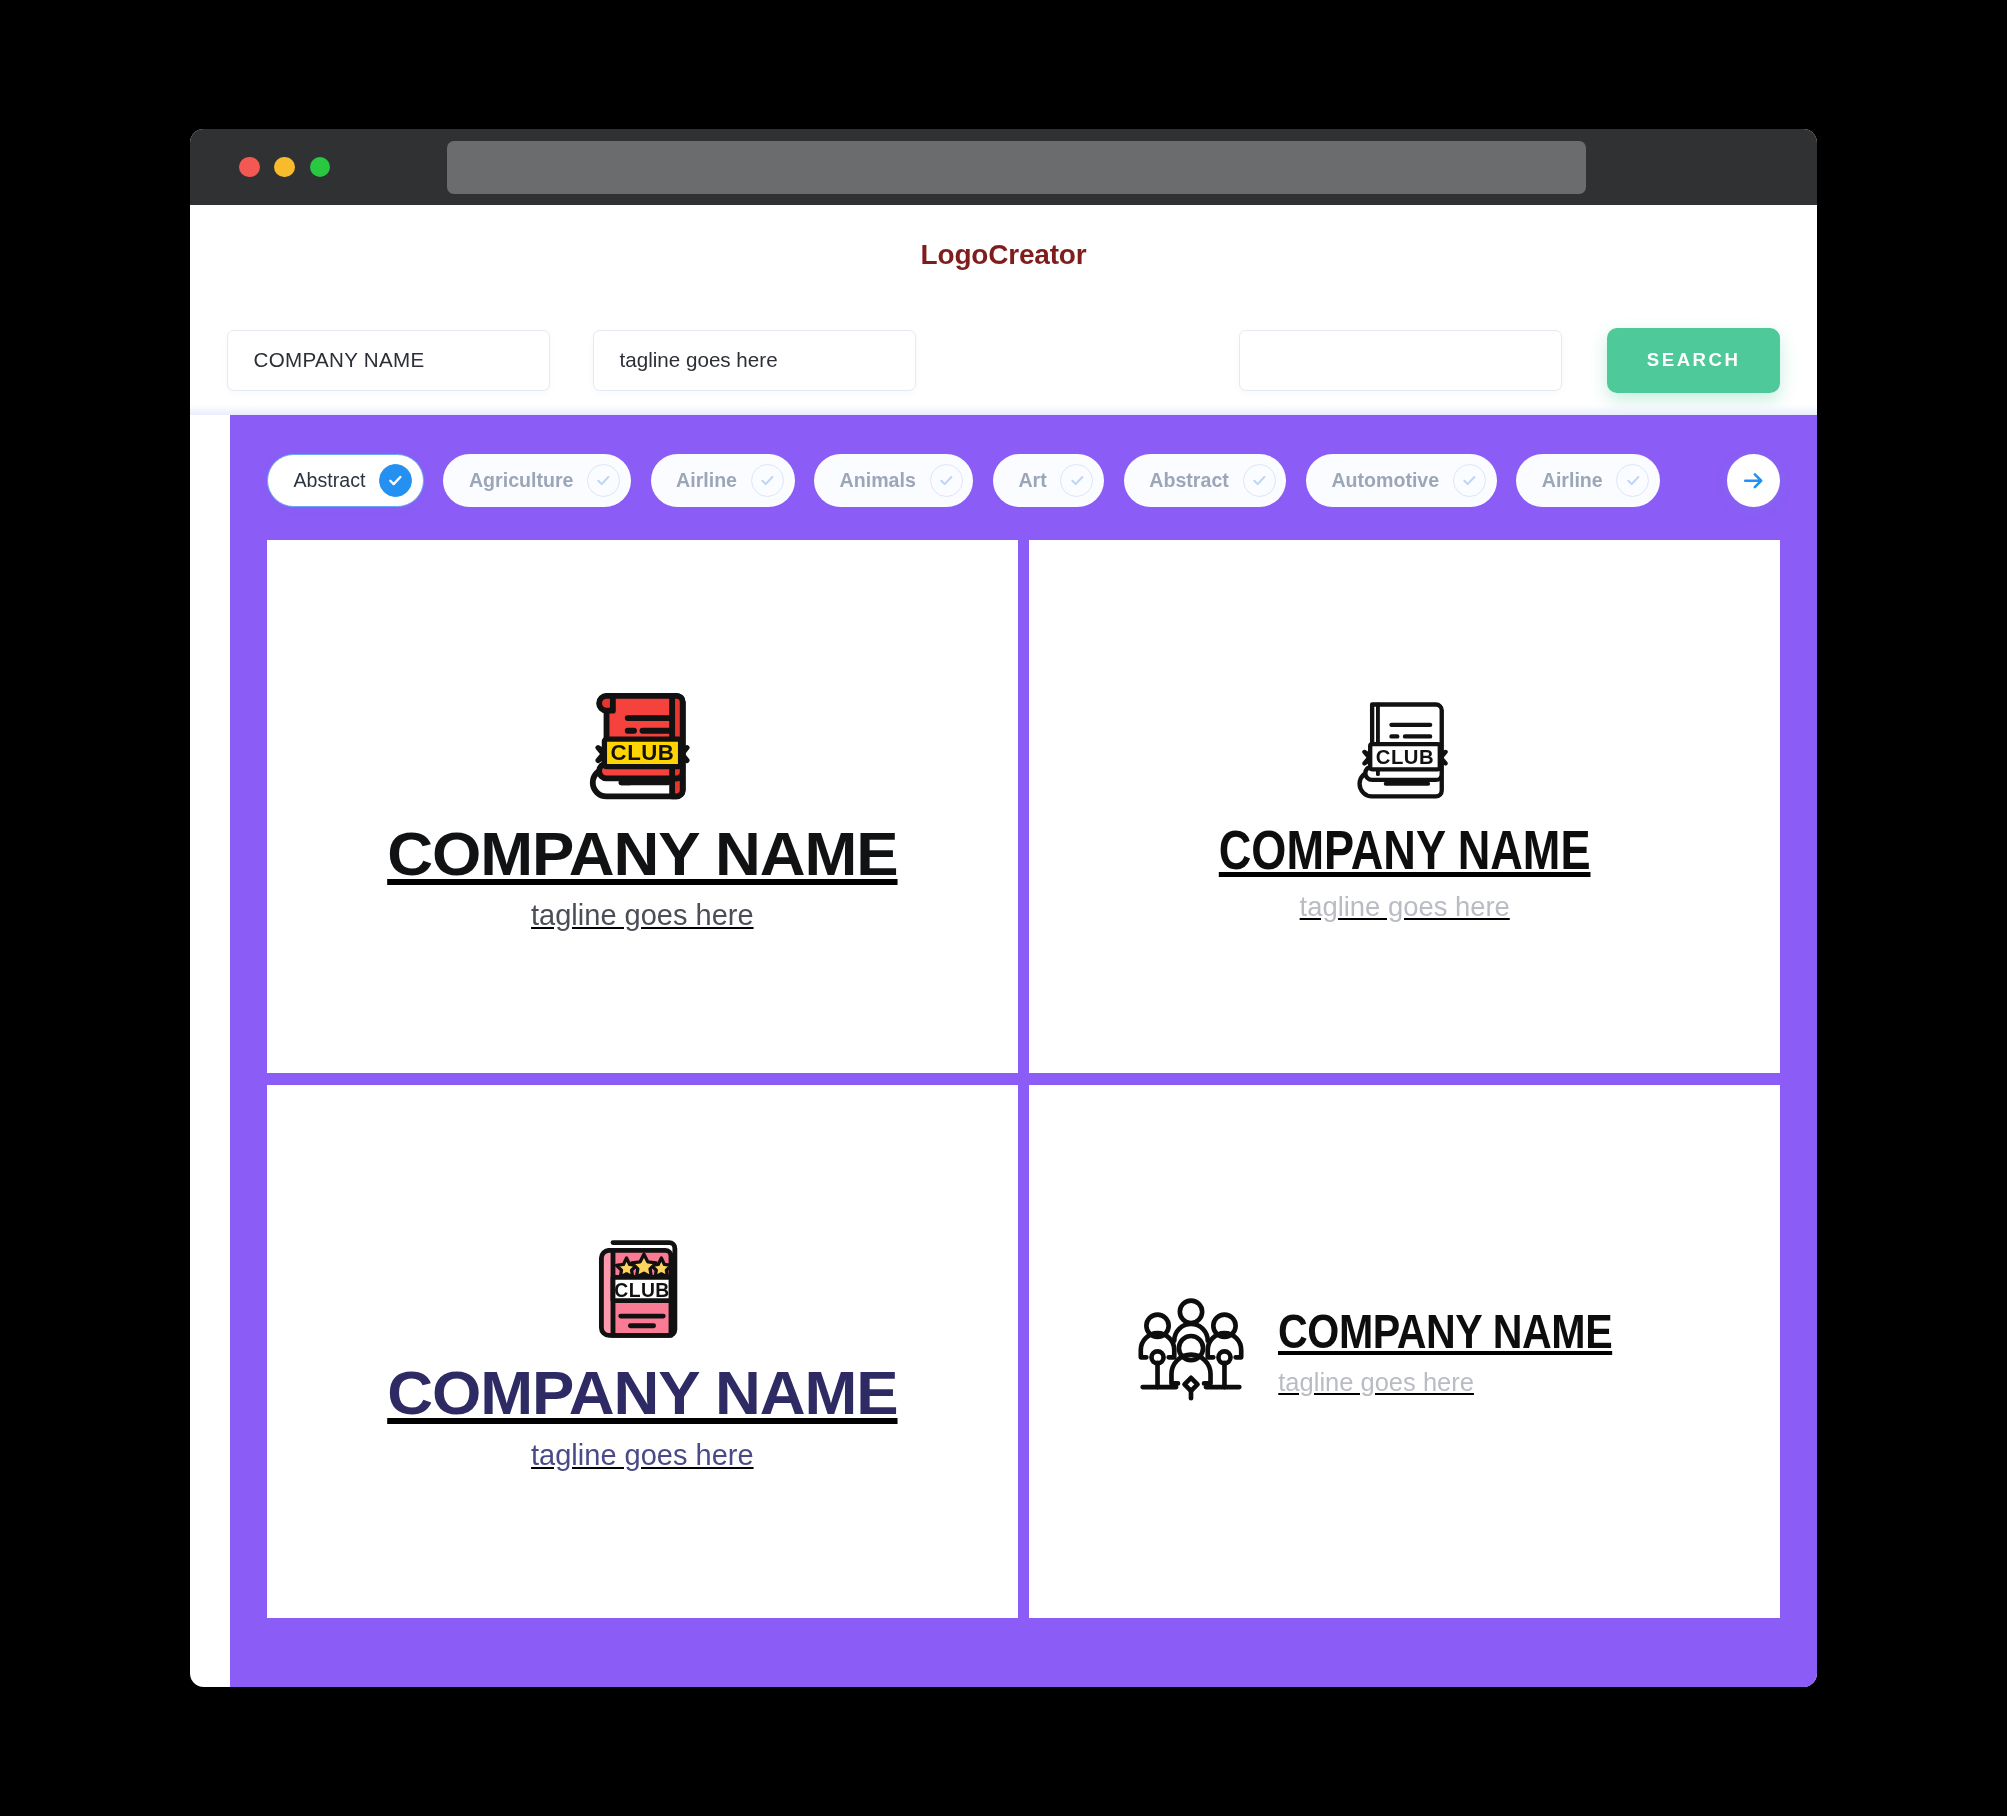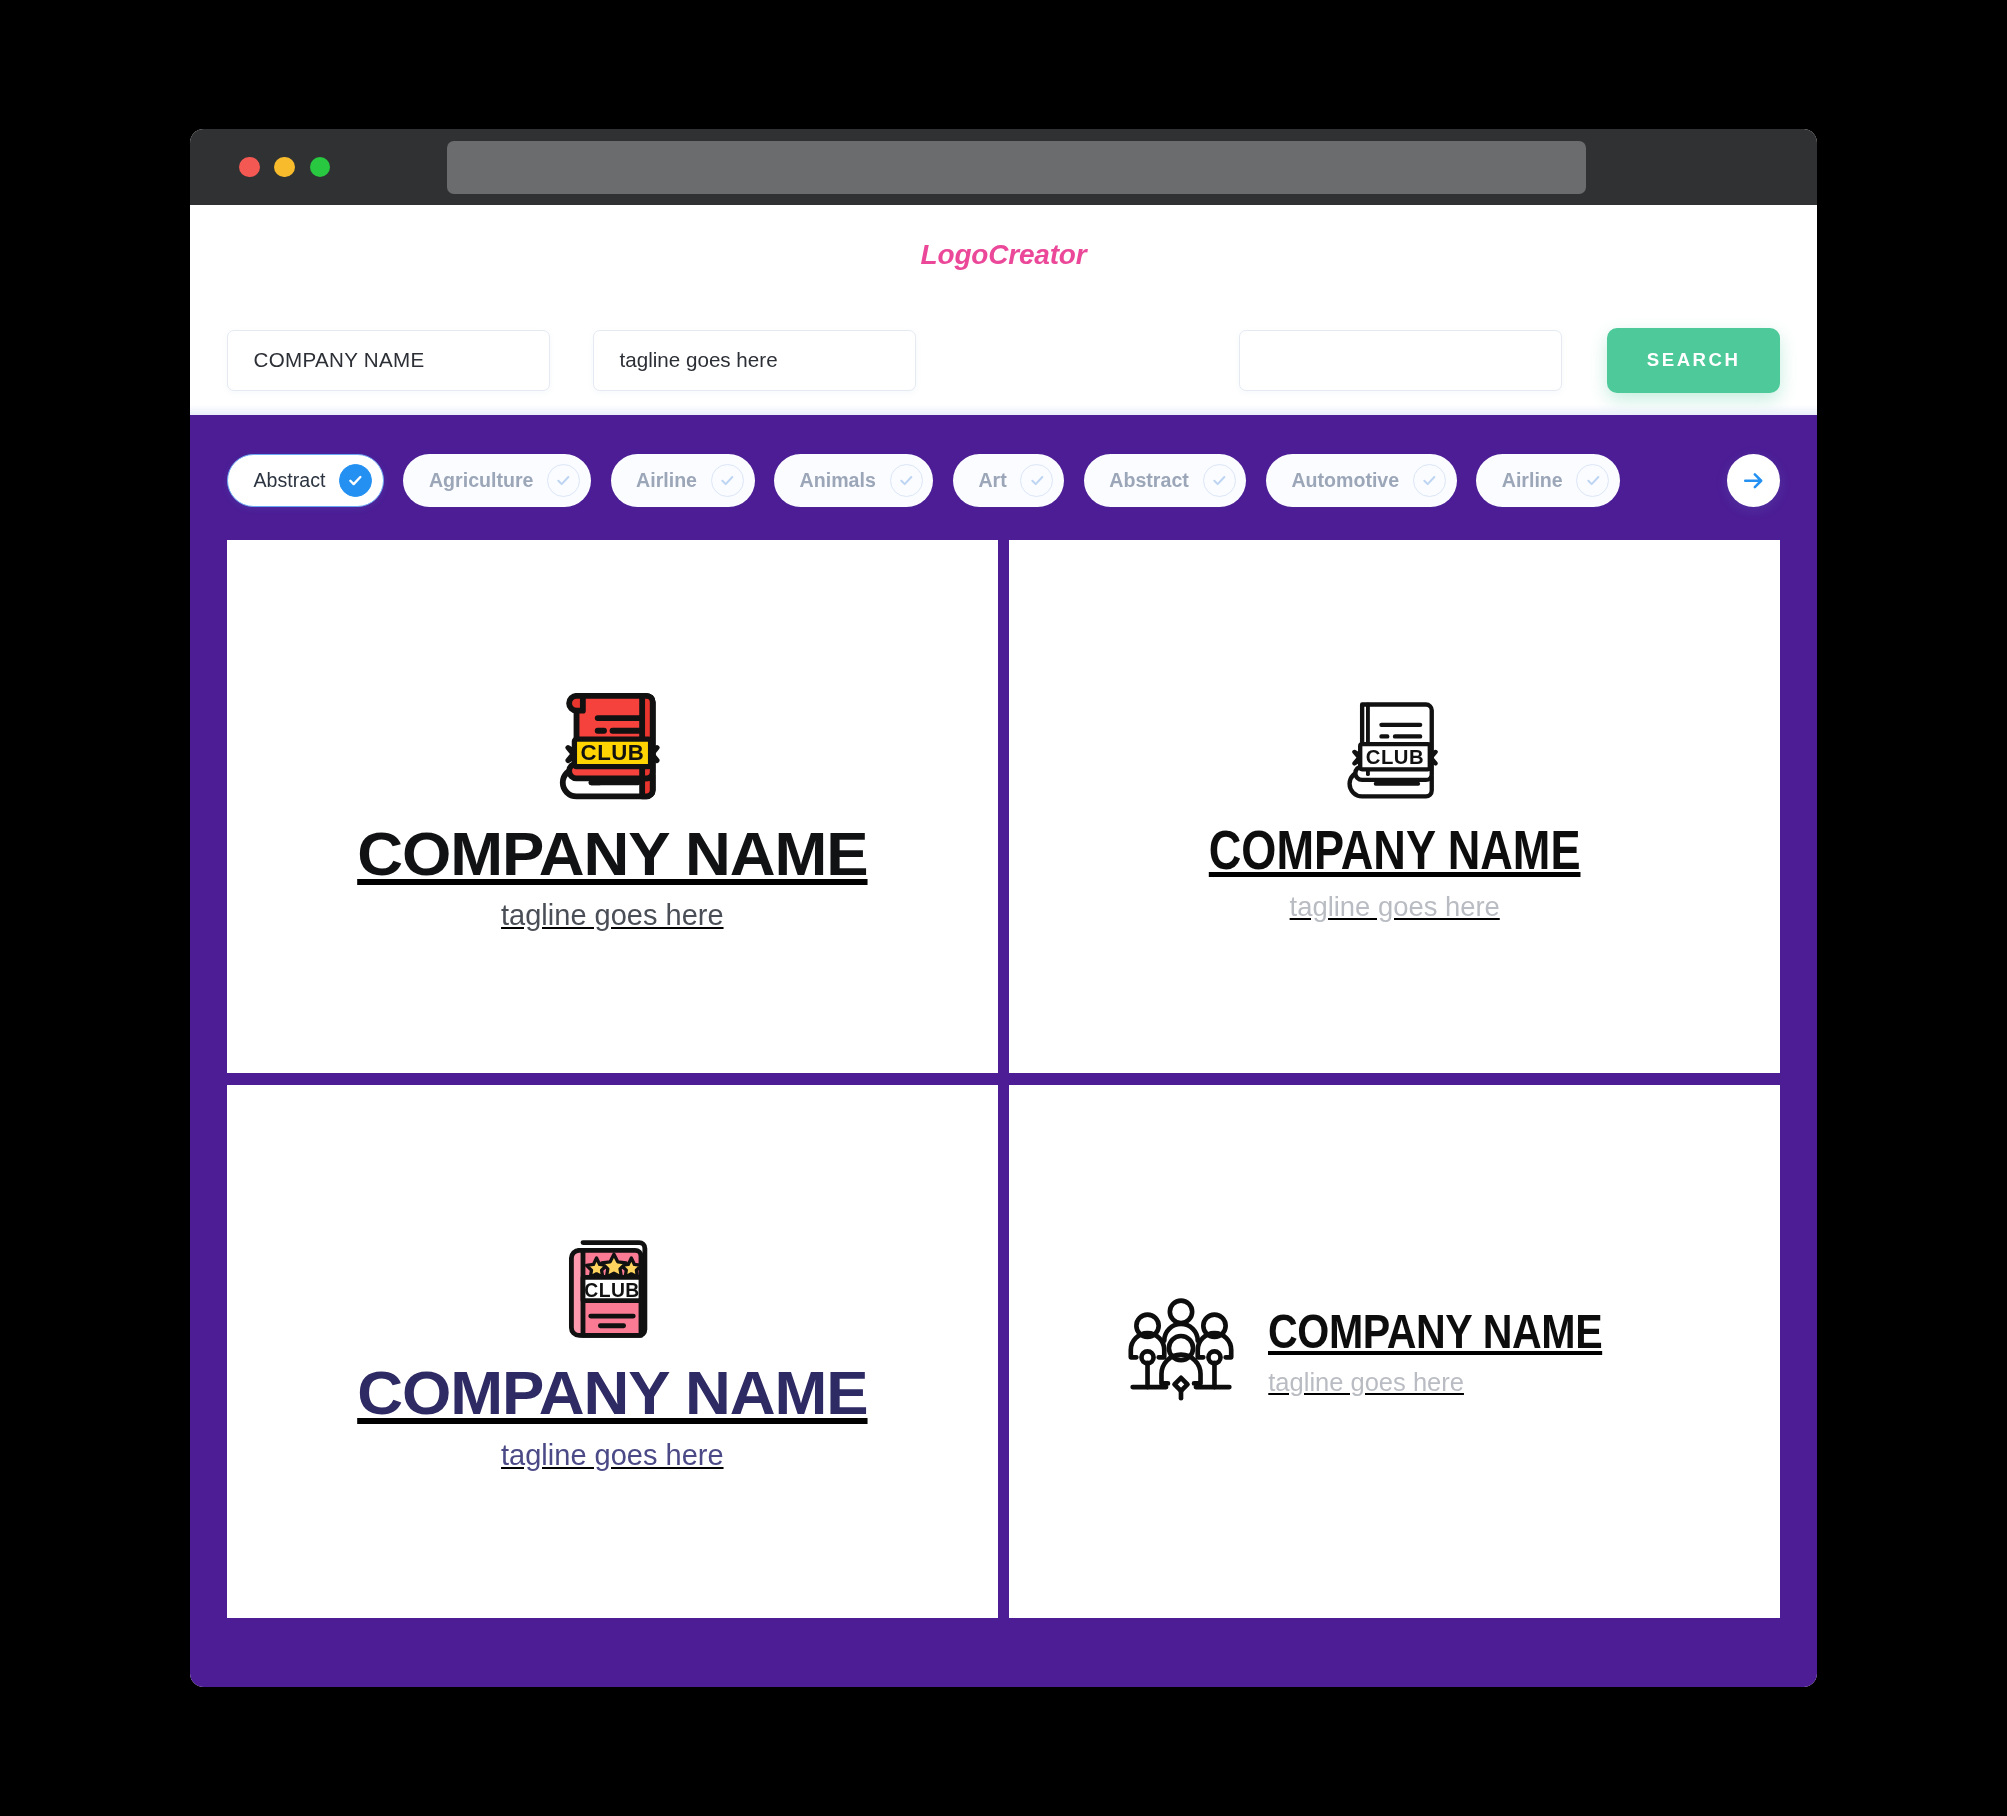--- a/index.html
+++ b/index.html
@@ -48,23 +48,22 @@
   .app-header {
     height: 100px;
     background: #ffffff;
     display: flex;
     align-items: center;
     justify-content: center;
   }
   .app-title {
     font-size: 28px;
     font-weight: 700;
-    color: #ec4899;
+    color: #7f1d1d;
     letter-spacing: -0.2px;
-    font-style: italic;
   }
 
   
   .search-row {
     height: 110px;
     background: #ffffff;
     display: flex;
     align-items: center;
     padding: 0 37px;
     position: relative;
@@ -100,24 +99,25 @@
     font-size: 18.6px;
     font-weight: 600;
     letter-spacing: 2.5px;
     display: flex; align-items: center; justify-content: center;
     box-shadow: 0 6.9px 17.6px rgba(78,201,154,0.32);
     cursor: pointer;
   }
 
   
   .content {
-    background: #4c1d95;
+    background: #8b5cf6;
     height: 1272px;
     padding: 0;
     position: relative;
+    margin-left: 40px;
   }
 
   
   .chips {
     display: flex;
     align-items: center;
     padding: 39px 0 33px 37px;
     position: relative;
   }
   .chip {

